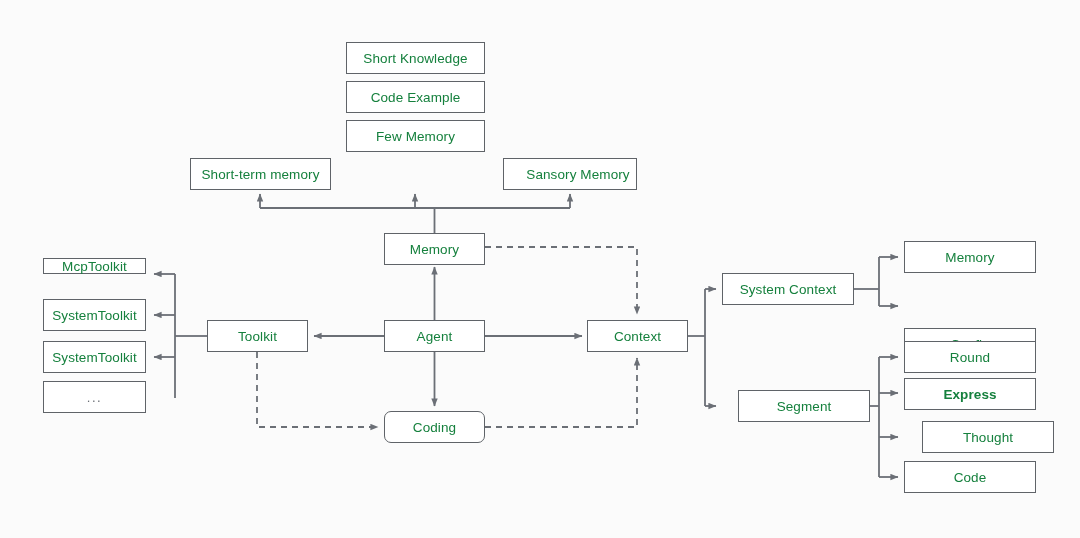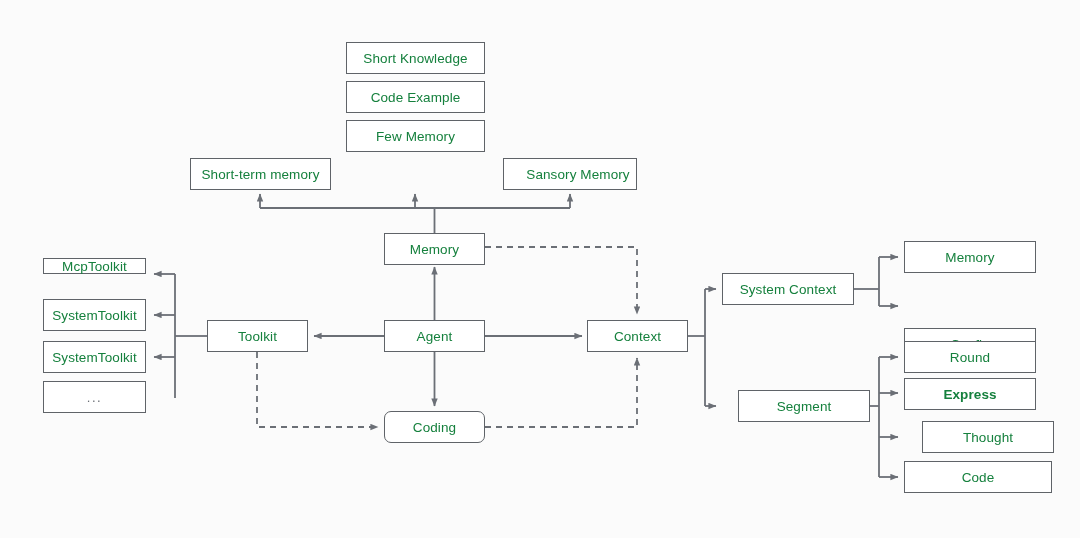--- a/index.html
+++ b/index.html
@@ -146,17 +146,17 @@
 
   <div class="node" style="left:904px;top:341px;width:132px;height:32px;">
     <span>Round</span>
   </div>
   <div class="node" style="left:904px;top:378px;width:132px;height:32px;font-weight:bold;">
     <span>Express</span>
   </div>
   <div class="node" style="left:904px;top:421px;width:132px;height:32px;margin-left:18px;">
     <span>Thought</span>
   </div>
-  <div class="node" style="left:904px;top:461px;width:148px;height:32px;">
+  <div class="node" style="left:904px;top:461px;width:132px;height:32px;">
     <span>Code</span>
   </div>
 
 </div>
 
 </body></html>

